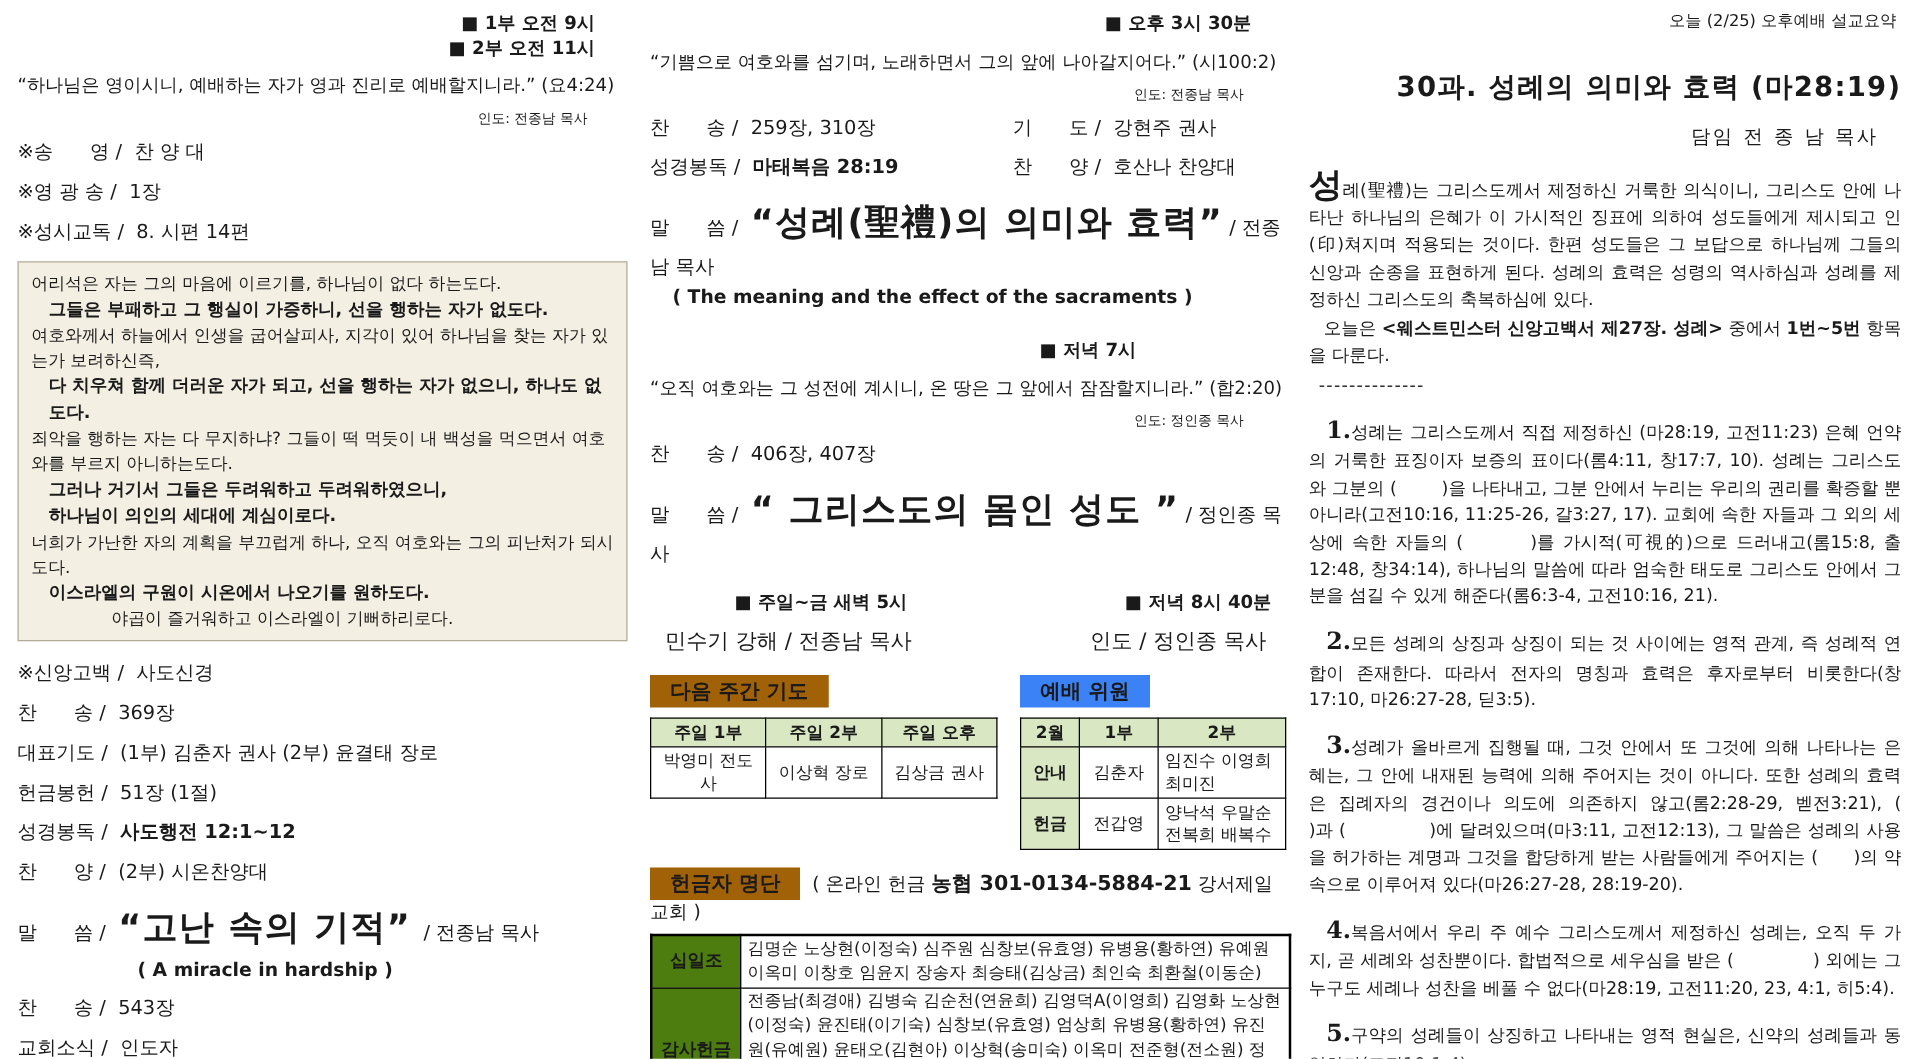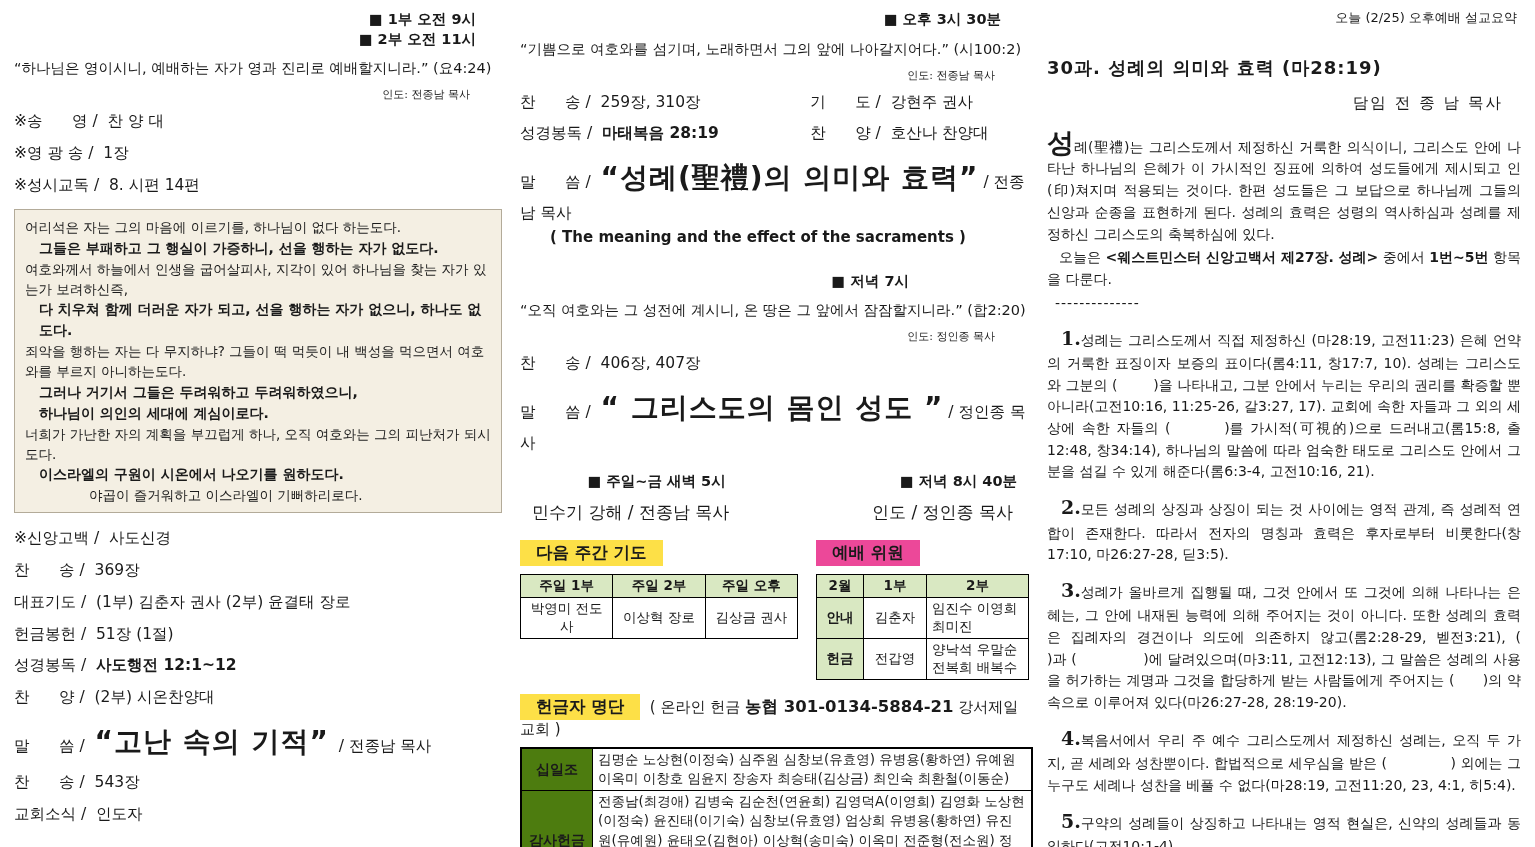--- a/index.html
+++ b/index.html
@@ -36,22 +36,22 @@
   .pair .p2{width:43%;}
 
   .dawnrow{display:flex;font-size:14.5px;font-weight:bold;margin-top:16px;}
   .dawnrow .d1{width:55%;text-align:center;}
   .dawnrow .d2{width:45%;text-align:right;padding-right:12px;}
   .dawnrow2{display:flex;font-size:17px;margin-top:10px;}
   .dawnrow2 .d1{width:55%;padding-left:12px;}
   .dawnrow2 .d2{width:45%;text-align:right;padding-right:16px;}
 
   .section-hdr{display:inline-block;font-weight:bold;font-size:16.5px;padding:2px 16px;}
-  .hdr-cyan{background:#fde047;}
-  .hdr-green{background:#ec4899;}
+  .hdr-cyan{background:#a16207;}
+  .hdr-green{background:#3b82f6;}
 
   .tables-row{display:flex;margin-top:16px;align-items:flex-start;}
   .tbl{border-collapse:collapse;font-size:13.5px;}
   .tbl td{border:1px solid #000;padding:2px 5px;}
   .tbl .gh{background:#d9e8c2;font-weight:bold;text-align:center;}
   .tbl .c{text-align:center;}
   .nextweek-wrap{width:278px;}
   .committee-wrap{margin-left:18px;flex:1;}
   .nw td{width:86px;text-align:center;}
   .nw .vrow td{height:34px;}
@@ -59,21 +59,21 @@
   .cm .m{width:52px;}
 
   .offer-line{margin:14px 0 8px 0;font-size:15px;white-space:pre-wrap;}
   .offer-line b{font-size:16.5px;}
   .offer-tbl{border-collapse:collapse;font-size:13.5px;width:513px;border:2px solid #000;}
   .offer-tbl td{border:1px solid #000;padding:1px 5px;vertical-align:middle;line-height:1.45;}
   .offer-tbl .lab{background:#4d7c0f;font-weight:bold;text-align:center;width:60px;font-size:14px;}
   .offer-tbl .val{white-space:pre-wrap;}
 
   .tag{text-align:right;font-size:13px;padding-right:4px;}
-  .rtitle{font-size:18px;font-weight:bold;text-align:left;letter-spacing:1px;margin:26px 0 11px 0;}
+  .rtitle{font-size:22px;font-weight:bold;text-align:right;letter-spacing:1px;margin:26px 0 11px 0;}
   .pastor{text-align:right;font-size:15.5px;letter-spacing:2px;margin:10px 18px 14px 0;}
   .para{font-size:14px;line-height:1.55;text-align:justify;white-space:pre-wrap;}
   .dropcap{font-size:27px;font-weight:bold;line-height:1;}
   .intro2{font-size:14px;line-height:1.55;text-indent:12px;margin-top:2px;white-space:pre-wrap;}
   .intro2 b{white-space:pre-wrap;}
   .dashes{font-size:14px;letter-spacing:1px;margin:2px 0 2px 8px;}
   .item{font-size:14px;line-height:1.55;text-align:justify;margin:10px 0 0 0;white-space:pre-wrap;}
   .item .num{font-size:19px;font-weight:bold;font-family:"DejaVu Serif","Liberation Serif",serif;}
   .item-ind{text-indent:14px;}
 </style>
@@ -104,39 +104,40 @@
       <div class="ps" style="padding-left:64px">야곱이 즐거워하고 이스라엘이 기뻐하리로다.</div>
     </div>
 
     <div class="ol">※신앙고백 /  사도신경</div>
     <div class="ol">찬      송 /  369장</div>
     <div class="ol">대표기도 /  (1부) 김춘자 권사 (2부) 윤결태 장로</div>
     <div class="ol">헌금봉헌 /  51장 (1절)</div>
     <div class="ol"><span>성경봉독 /  </span><b>사도행전 12:1~12</b></div>
     <div class="ol">찬      양 /  (2부) 시온찬양대</div>
     <div class="sermon"><span>말      씀 /  </span><span class="stitle">“고난 속의 기적”</span><span>  / 전종남 목사</span></div>
+    <div class="ssub">( A miracle in hardship )</div>
     <div class="ol">찬      송 /  543장</div>
     <div class="ol">교회소식 /  인도자</div>
 
   </div>
 
   <div class="col col-mid">
     <div class="tr-bold">■ 오후 3시 30분</div>
     <div class="verse">“기쁨으로 여호와를 섬기며, 노래하면서 그의 앞에 나아갈지어다.” (시100:2)</div>
     <div class="leader">인도: 전종남 목사</div>
     <div class="pair">
       <div class="ol p1">찬      송 /  259장, 310장</div>
       <div class="ol p2">기      도 /  강현주 권사</div>
     </div>
     <div class="pair">
       <div class="ol p1"><span>성경봉독 /  </span><b>마태복음 28:19</b></div>
       <div class="ol p2">찬      양 /  호산나 찬양대</div>
     </div>
     <div class="sermon"><span>말      씀 /  </span><span class="stitle">“성례(聖禮)의 의미와 효력”</span><span> / 전종남 목사</span></div>
-    <div class="ssub" style="margin-left:30px">( The meaning and the effect of the sacraments )</div>
+    <div class="ssub" style="margin-left:18px">( The meaning and the effect of the sacraments )</div>
 
     <div class="tr-bold" style="margin-top:26px;padding-right:120px">■ 저녁 7시</div>
     <div class="verse">“오직 여호와는 그 성전에 계시니, 온 땅은 그 앞에서 잠잠할지니라.” (합2:20)</div>
     <div class="leader">인도: 정인종 목사</div>
     <div class="ol">찬      송 /  406장, 407장</div>
     <div class="sermon"><span>말      씀 /  </span><span class="stitle">“ 그리스도의 몸인 성도 ”</span><span> / 정인종 목사</span></div>
 
     <div class="dawnrow">
       <div class="d1">■ 주일~금 새벽 5시</div>
       <div class="d2">■ 저녁 8시 40분</div>

